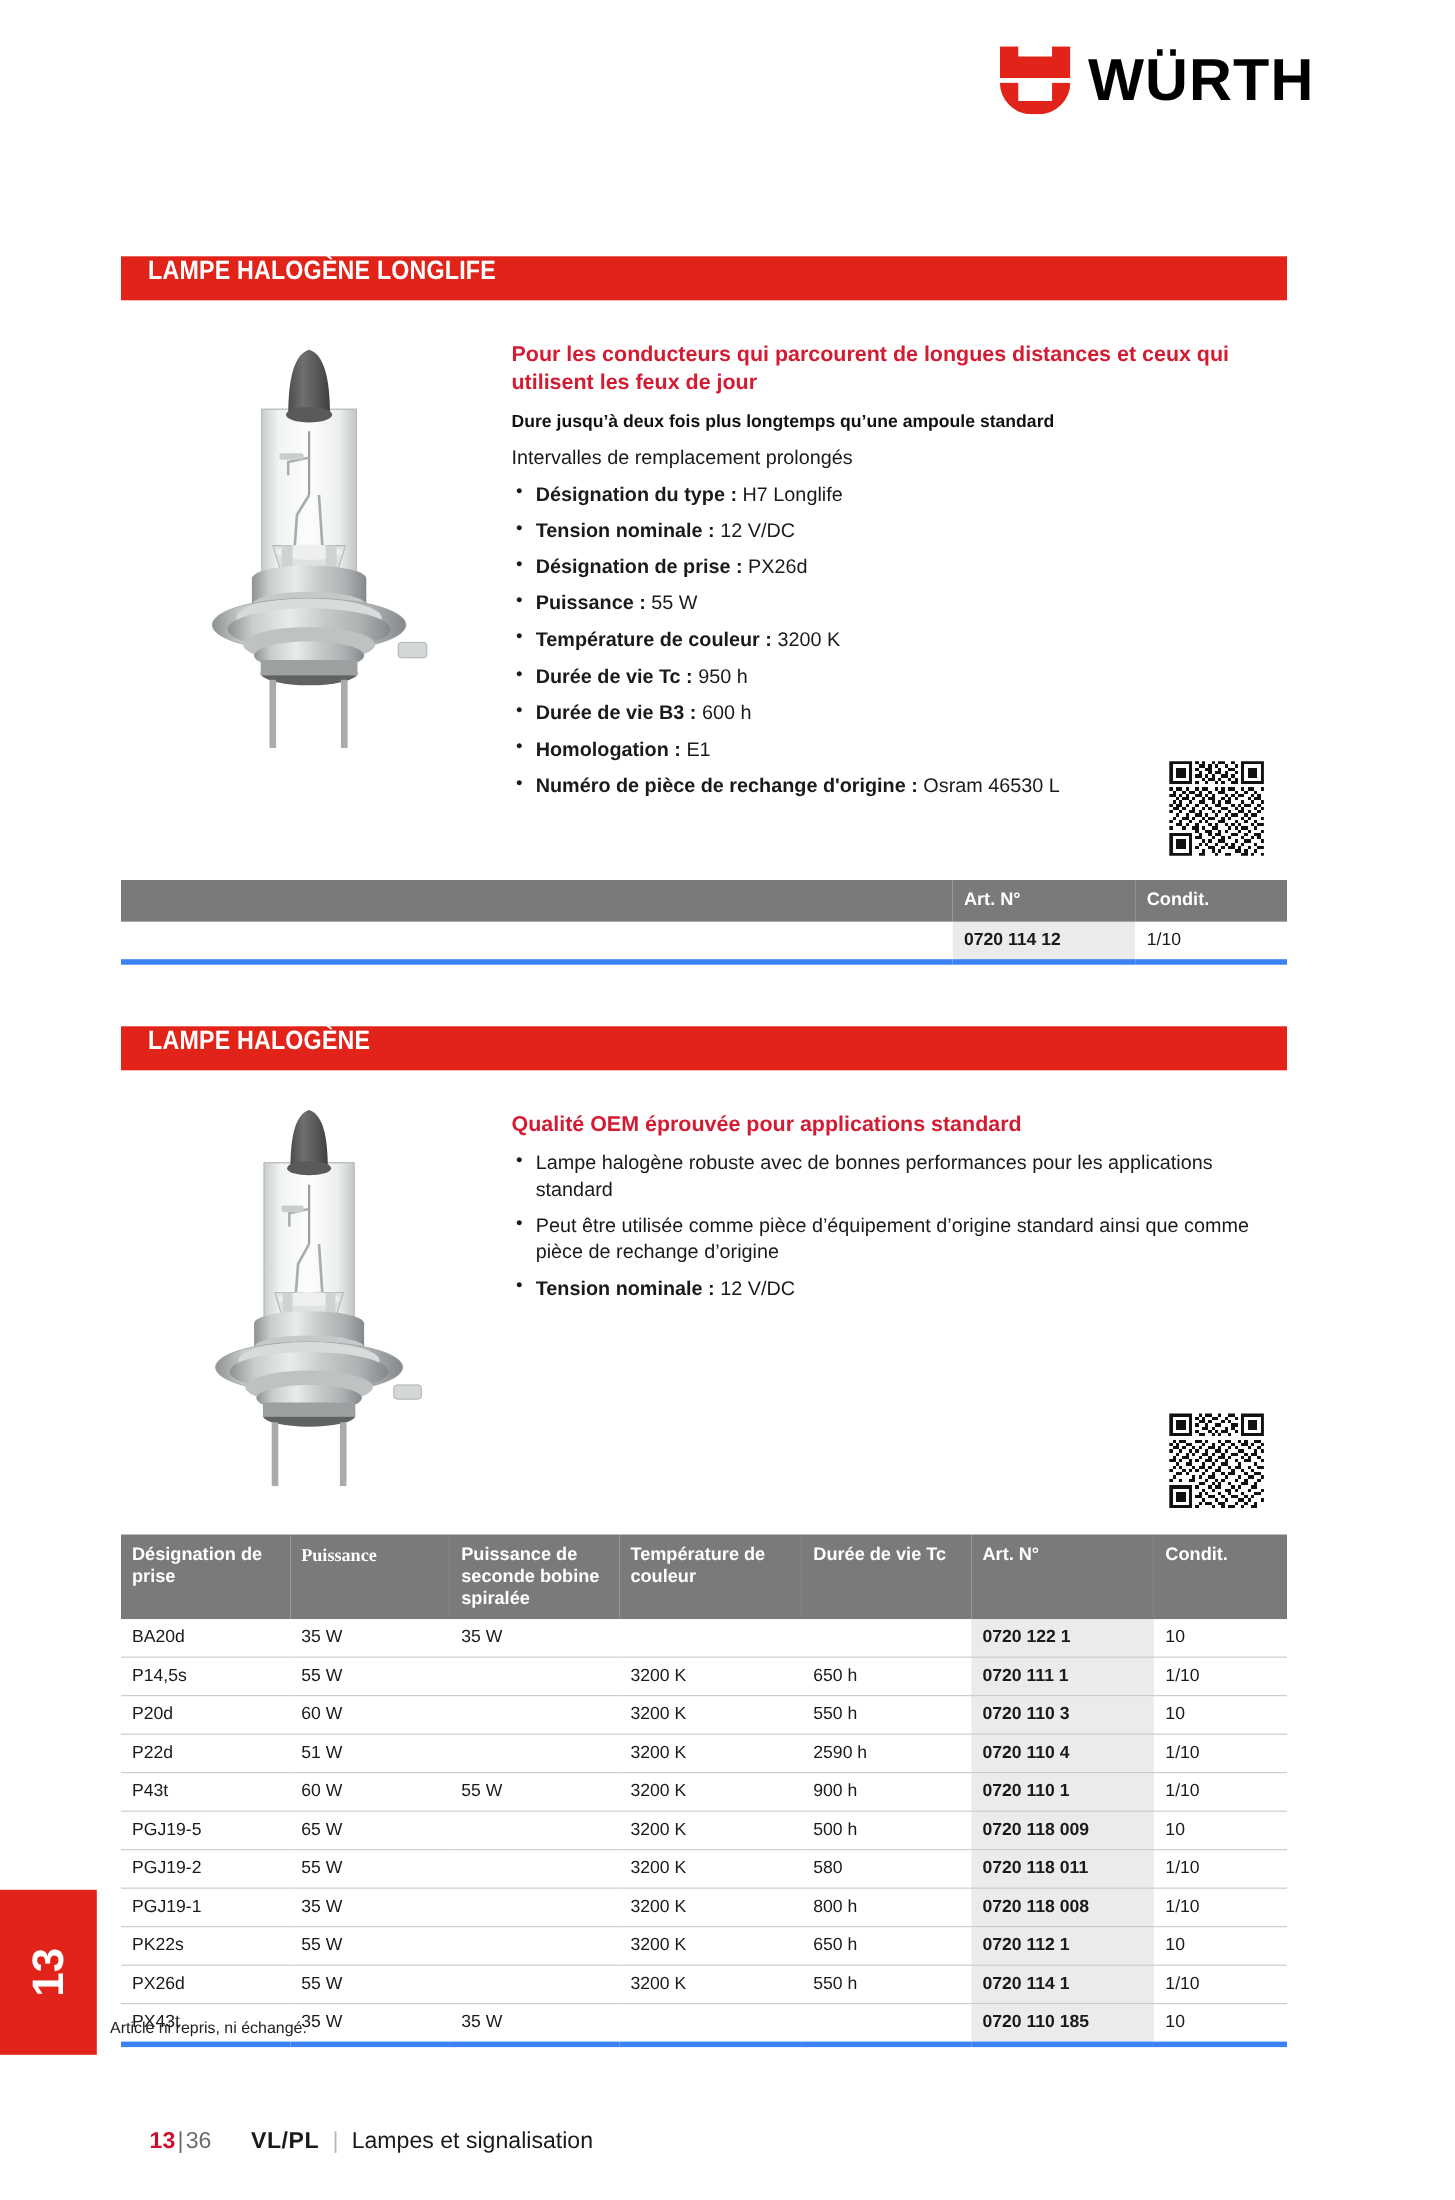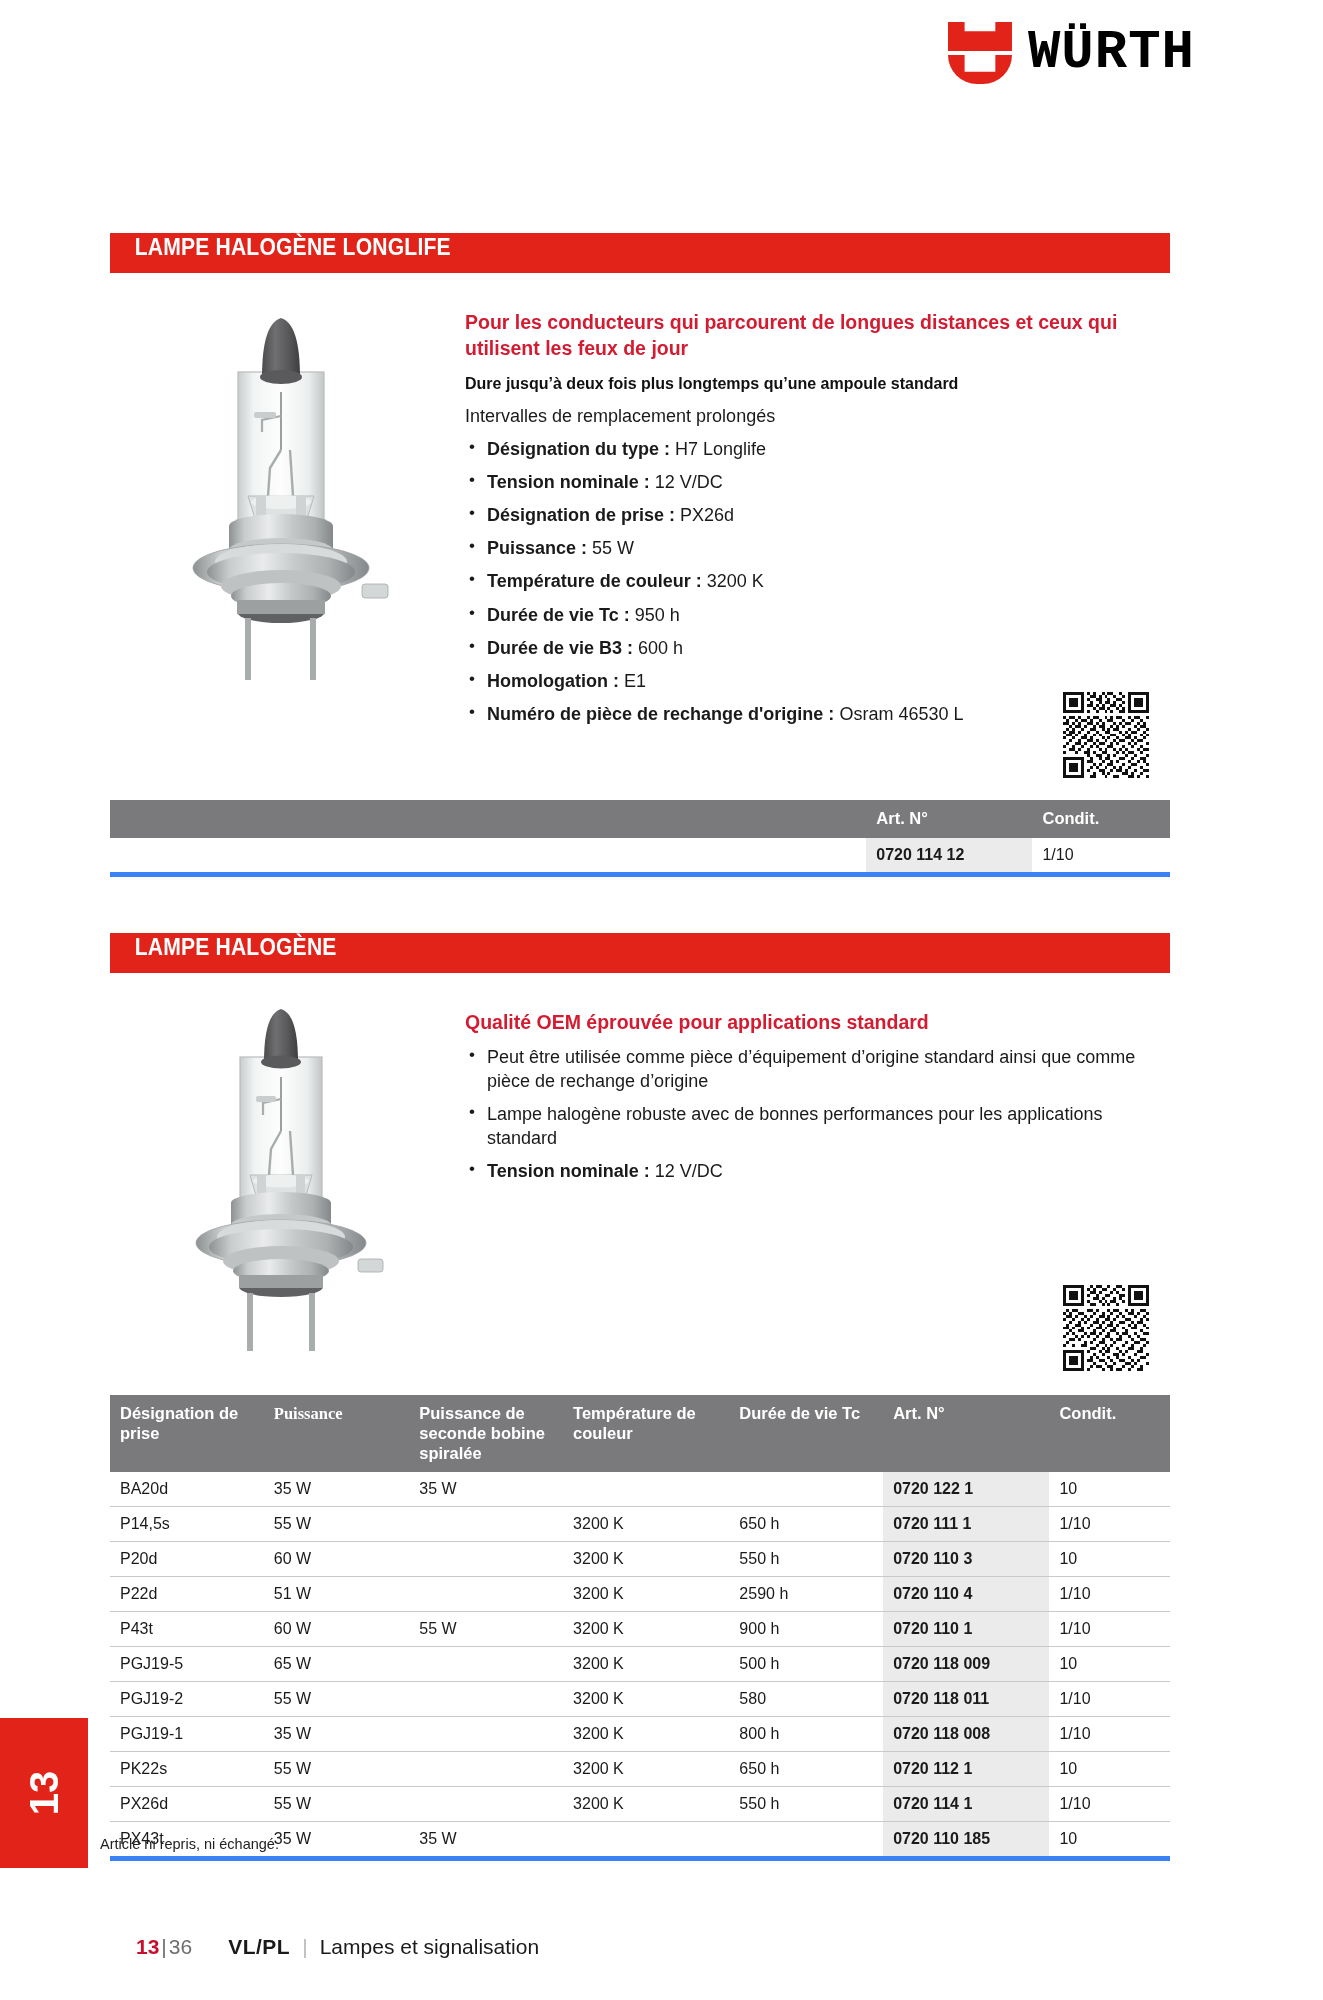--- a/index.html
+++ b/index.html
@@ -5,21 +5,21 @@
   * { box-sizing: border-box; margin: 0; padding: 0; }
   html, body {
     width: 1323px; height: 2000px;
     background: #ffffff;
     font-family: "Liberation Sans", sans-serif;
     overflow: hidden;
   }
   .page { position: relative; width: 1323px; height: 2000px; background:#fff; }
 
   
-  .logo { position: absolute; right: 128px; top: 22px; display:flex; align-items:center; gap:16px;font-family:Liberation Mono, monospace; }
+  .logo { position: absolute; right: 128px; top: 42px; display:flex; align-items:center; gap:16px; }
   .logo-mark { width: 64px; height: 62px; position: relative; }
   .logo-mark .top {
     position:absolute; left:0; top:0; width:64px; height:29px;
     background:#e2231a;
     clip-path: polygon(0 0, 26% 0, 26% 32%, 74% 32%, 74% 0, 100% 0, 100% 100%, 0 100%);
   }
   .logo-mark .bot {
     position:absolute; left:0; top:33px; width:64px; height:29px;
     background:#e2231a;
     border-radius: 0 0 32px 32px;
@@ -493,22 +493,22 @@
       <ellipse cx="131" cy="292" rx="42" ry="10" fill="#5f6162"></ellipse>
       <rect x="89" y="280" width="84" height="13" fill="#9da0a1"></rect>
       <rect x="97" y="298" width="6" height="58" fill="#a9acad"></rect>
       <rect x="159" y="298" width="6" height="58" fill="#a9acad"></rect>
     </svg>
   </div>
 
   <div class="desc" style="left:465px; top:1010px; width:700px;">
     <div class="hl-red">Qualité OEM éprouvée pour applications standard</div>
     <ul class="specs">
+      <li><span>Lampe halogène robuste avec de bonnes performances pour les applications standard</span></li>
       <li><span>Peut être utilisée comme pièce d’équipement d’origine standard ainsi que comme pièce de rechange d’origine</span></li>
-      <li><span>Lampe halogène robuste avec de bonnes performances pour les applications standard</span></li>
       <li><b>Tension nominale :</b> <span>12 V/DC</span></li>
     </ul>
   </div>
 
   <div class="qr" style="left:1063px; top:1285px;">
     <svg viewBox="0 0 29 29" shape-rendering="crispEdges">
       <rect width="29" height="29" fill="#fff"></rect>
       <g fill="#111">
         <path d="M0 0h7v7H0z"></path>
           <path d="M22 0h7v7h-7z"></path>

